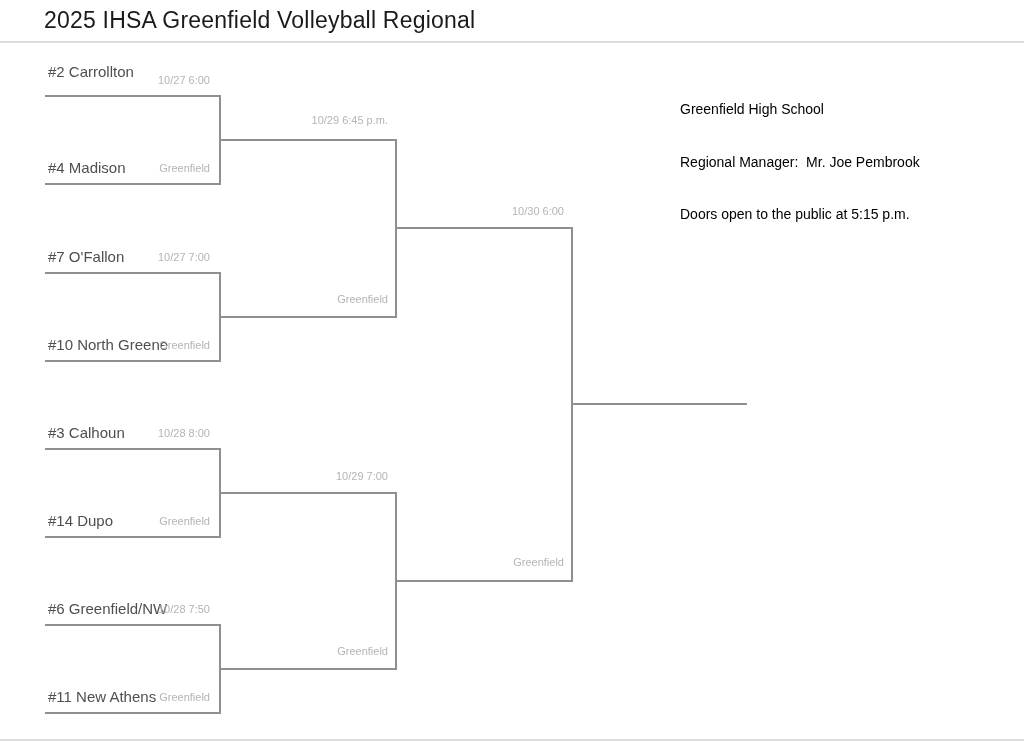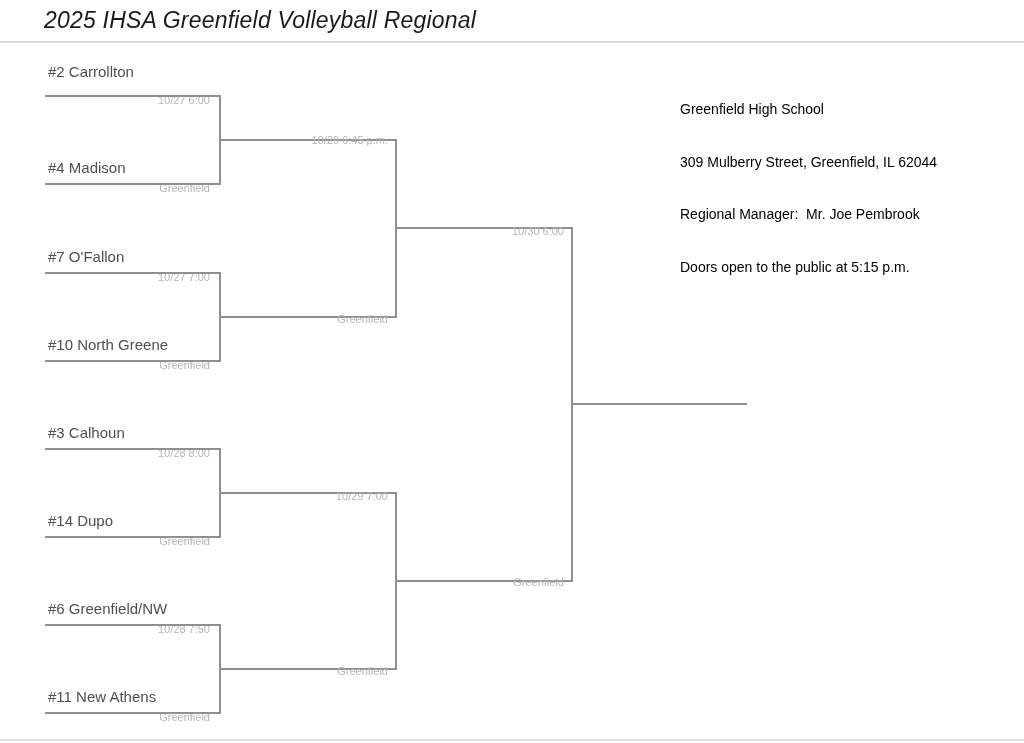--- a/index.html
+++ b/index.html
@@ -13,21 +13,20 @@
   }
   .title {
     position: absolute;
     left: 44px;
     top: 6px;
     font-size: 23px;
     line-height: 28px;
     color: #1a1a1a;
     letter-spacing: 0.2px;
     white-space: nowrap;
-    font-style: italic;
   }
   .rule {
     position: absolute;
     left: 0;
     width: 1024px;
     height: 2px;
     background: #dcdcdc;
   }
   .info {
     position: absolute;
@@ -51,38 +50,36 @@
     white-space: nowrap;
   }
   .ann {
     position: absolute;
     width: 100px;
     font-size: 11px;
     line-height: 14px;
     color: #b4b4b4;
     text-align: right;
     white-space: nowrap;
-    margin-top: 20px;
   }
   .ann.r1 { left: 110px; }
   .ann.sf { left: 288px; }
   .ann.fn { left: 464px; }
 </style>
 </head>
 <body>
 
 <div class="page">
 
   <div class="title">2025 IHSA Greenfield Volleyball Regional</div>
   <div class="rule" style="top:41px"></div>
   <div class="rule" style="top:739px"></div>
 
   <div class="info">
     <div>Greenfield High School</div>
-    <div>309 Mulberry Street, Greenfield, IL 62044</div>
     <div>Regional Manager:  Mr. Joe Pembrook</div>
     <div>Doors open to the public at 5:15 p.m.</div>
   </div>
 
   <div class="team" style="top:63px">#2 Carrollton</div>
   <div class="ann r1" style="top:73px">10/27 6:00</div>
   <div class="team" style="top:159px">#4 Madison</div>
   <div class="ann r1" style="top:161px">Greenfield</div>
   <div class="hl" style="left:45px;top:95px;width:176px"></div>
   <div class="hl" style="left:45px;top:183px;width:176px"></div>

